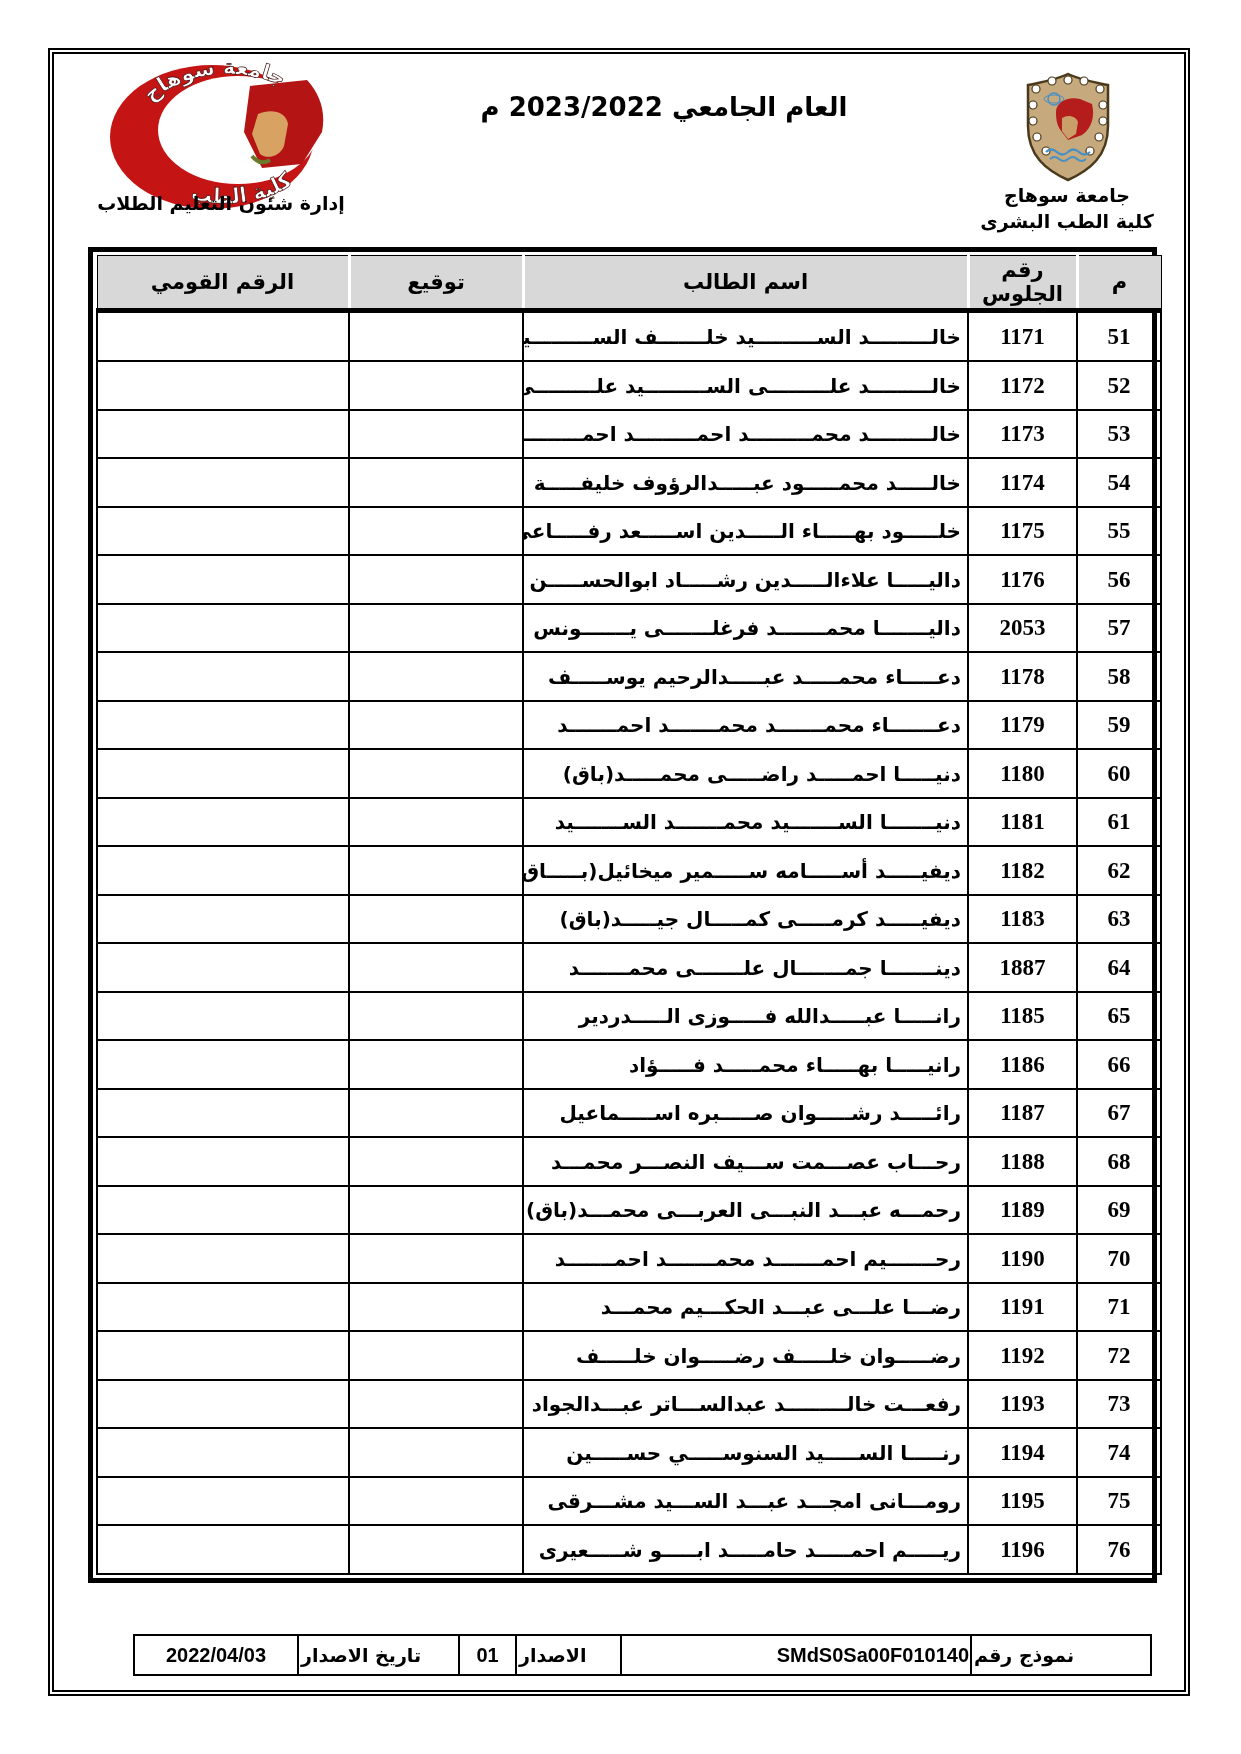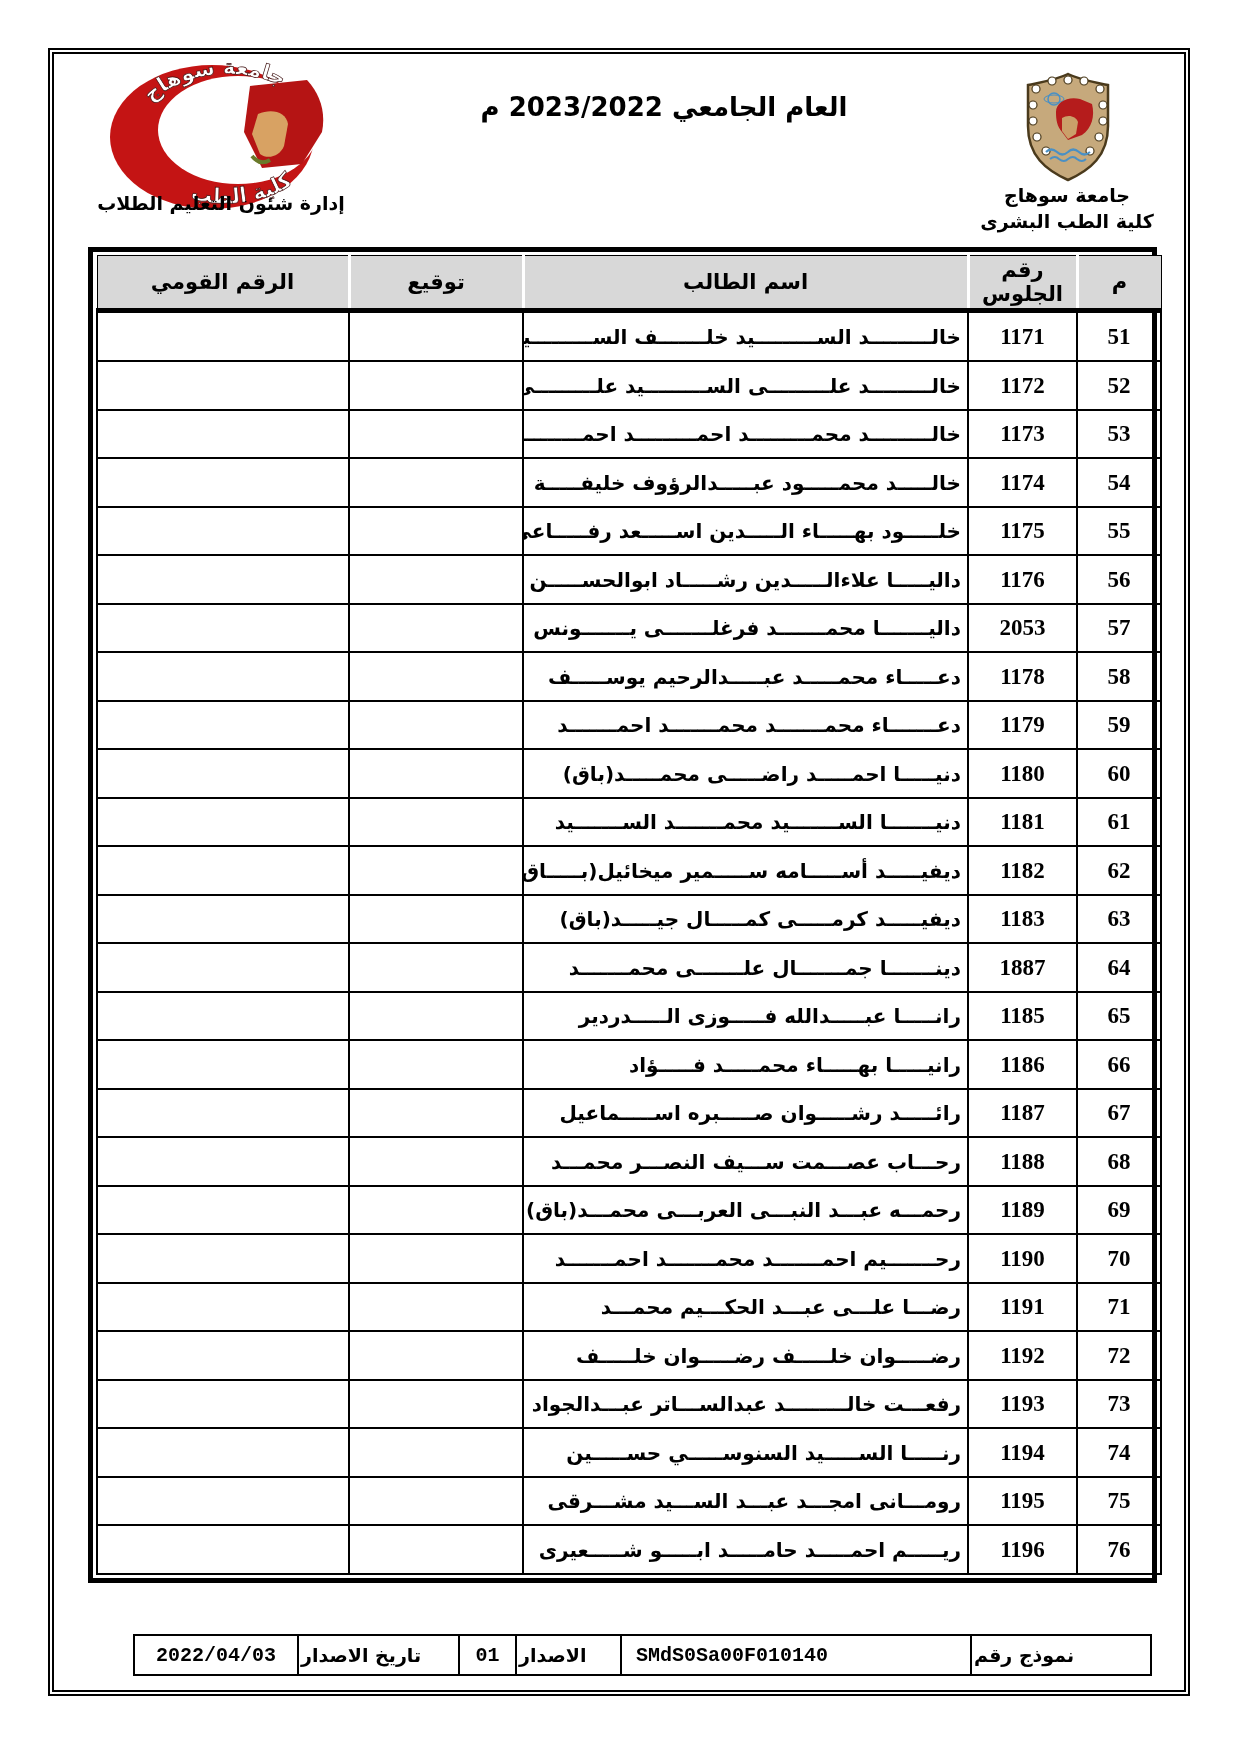--- a/index.html
+++ b/index.html
@@ -58,24 +58,24 @@
   table.footer{
     position:absolute;left:79px;top:1580px;width:1017px;height:38px;
     border-collapse:collapse;direction:rtl;table-layout:fixed;
     font-weight:bold;
   }
   table.footer td{border:2px solid #000;height:36px;}
   table.footer td.lbl{
     font-size:19px;text-align:left;padding:0 8px 0 2px;
   }
   table.footer td.val{
-    font-family:Liberation Mono, monospace;
+    font-family:Liberation Sans, sans-serif;
     font-size:20px;text-align:center;
   }
-  table.footer td.val.rt{text-align:left;padding-left:14px;}
+  table.footer td.val.rt{text-align:right;padding-left:32px;}
   svg text{font-family:"DejaVu Sans",sans-serif;}
 </style>
 </head>
 <body>
 
 <div class="frame">
 
   <div class="left-logo">
     <svg width="238" height="152" viewBox="0 0 238 152">
       <defs>

